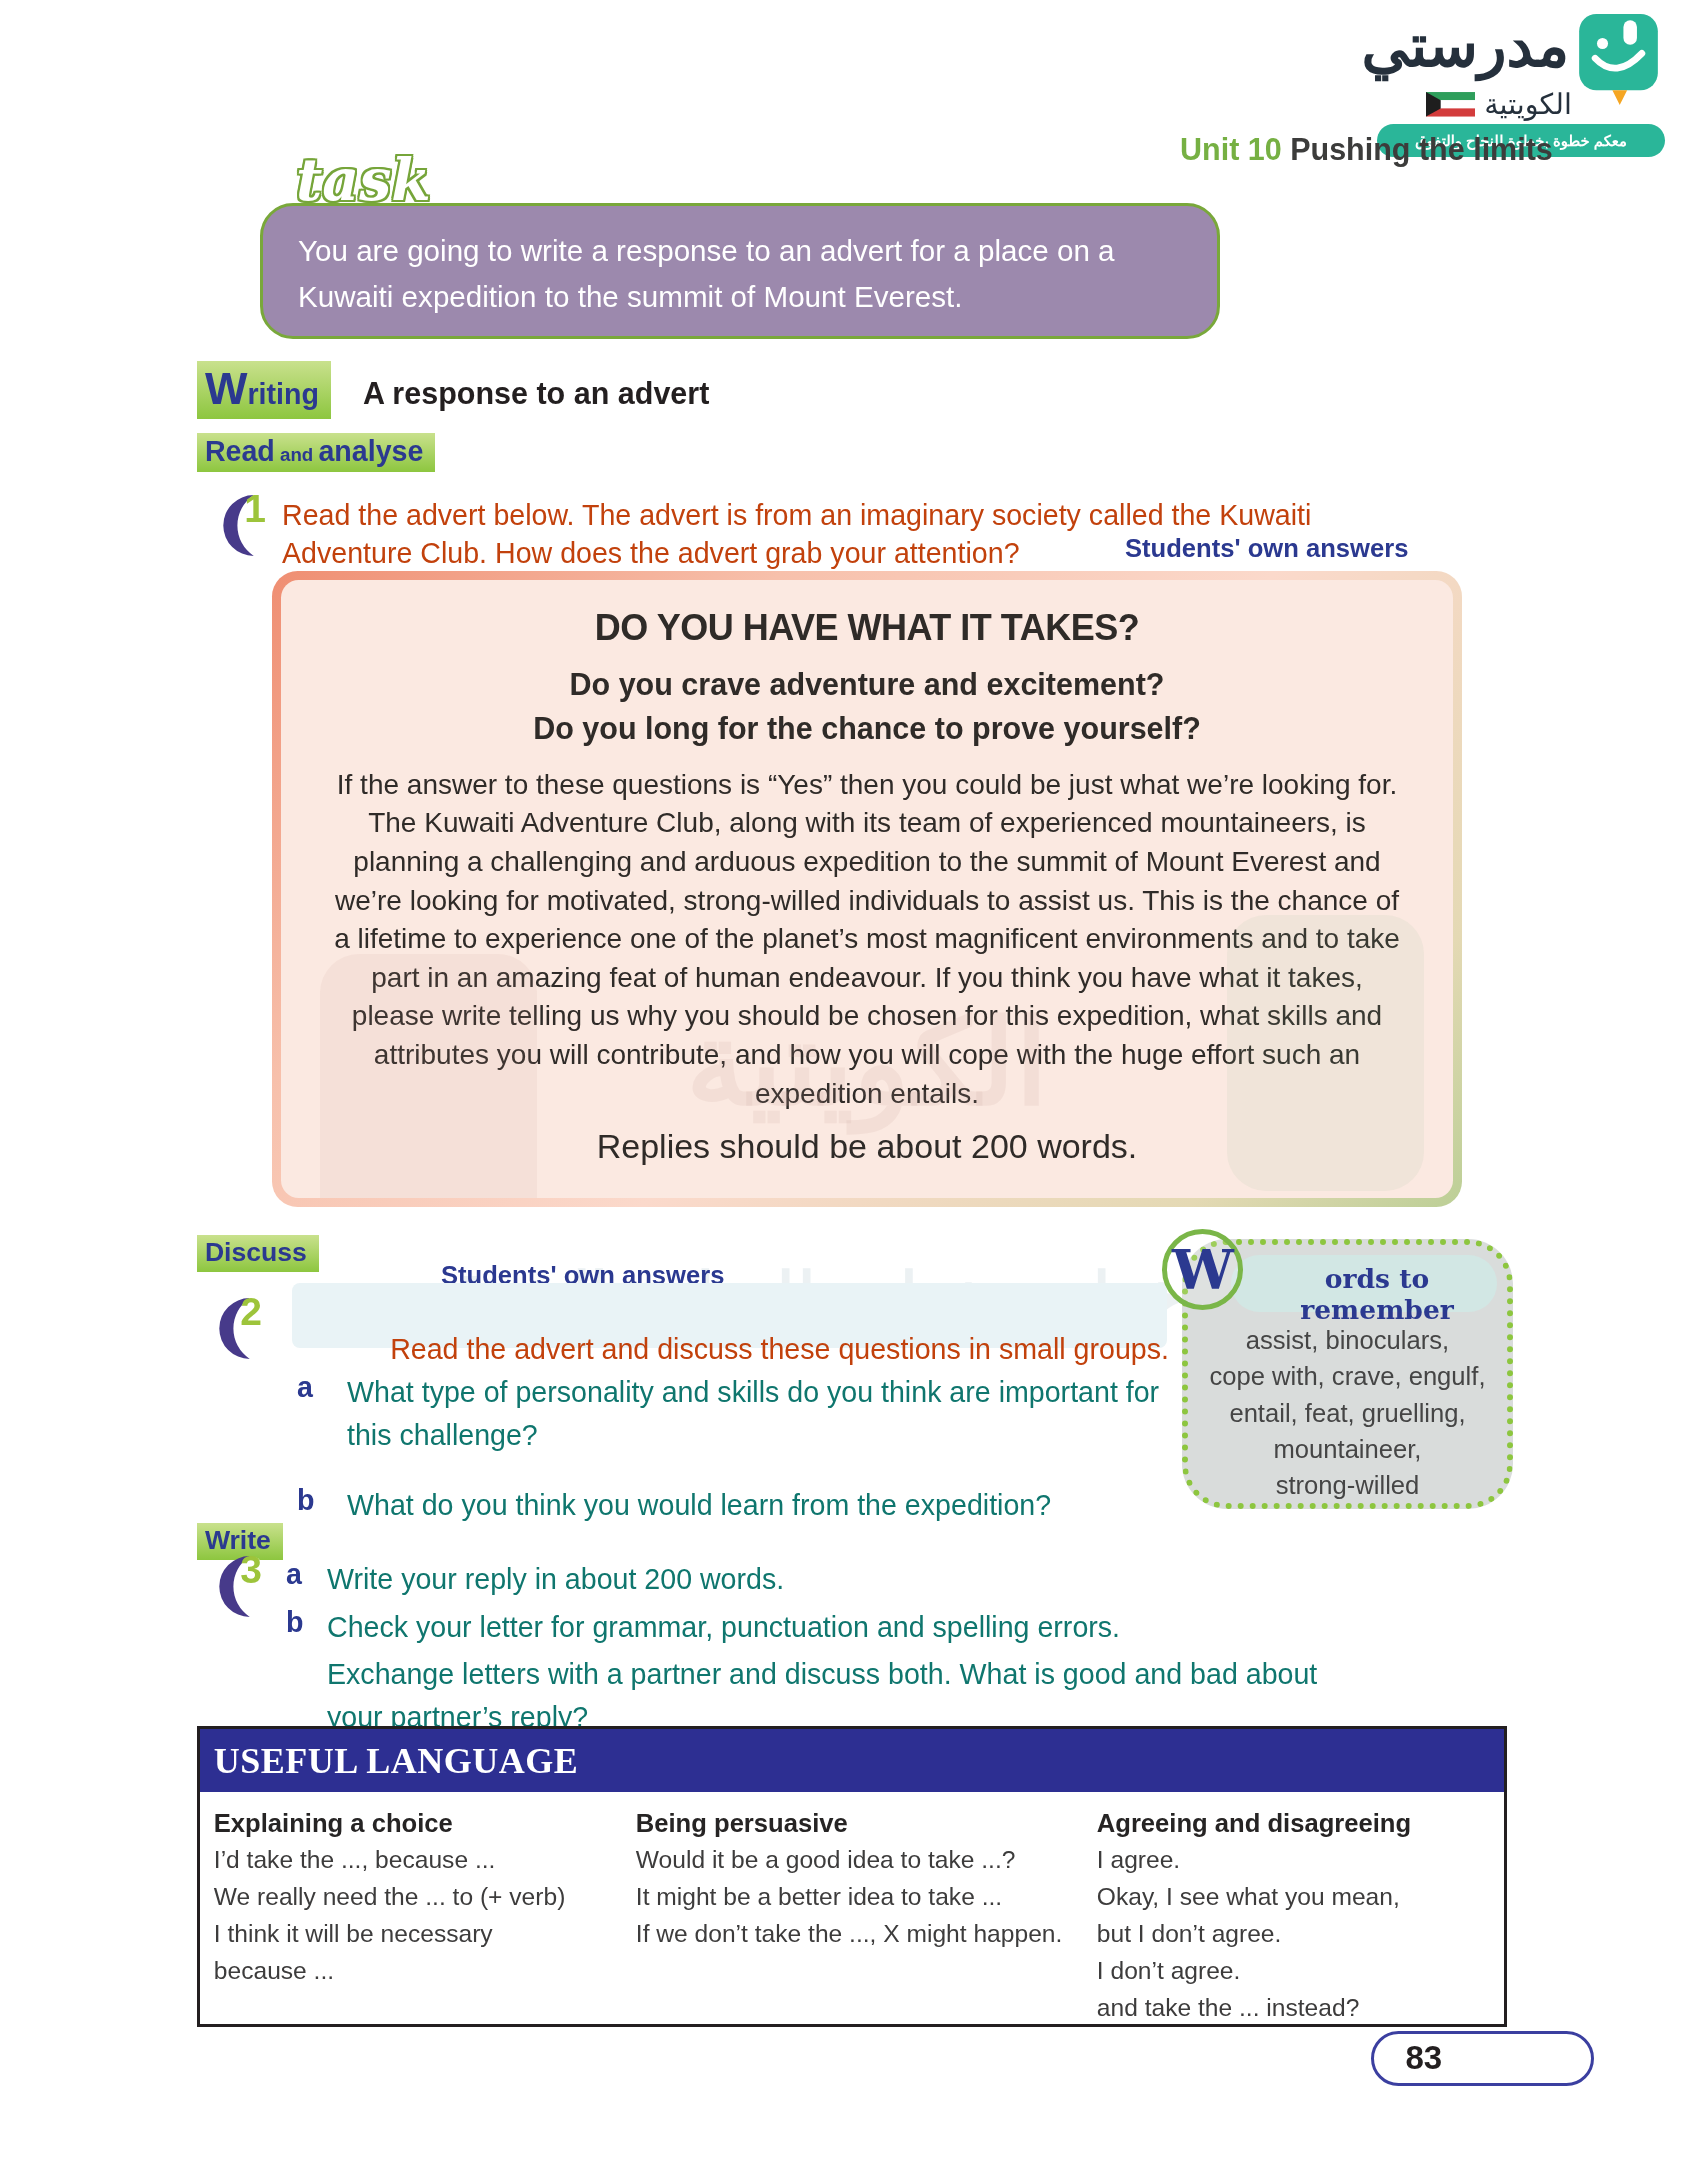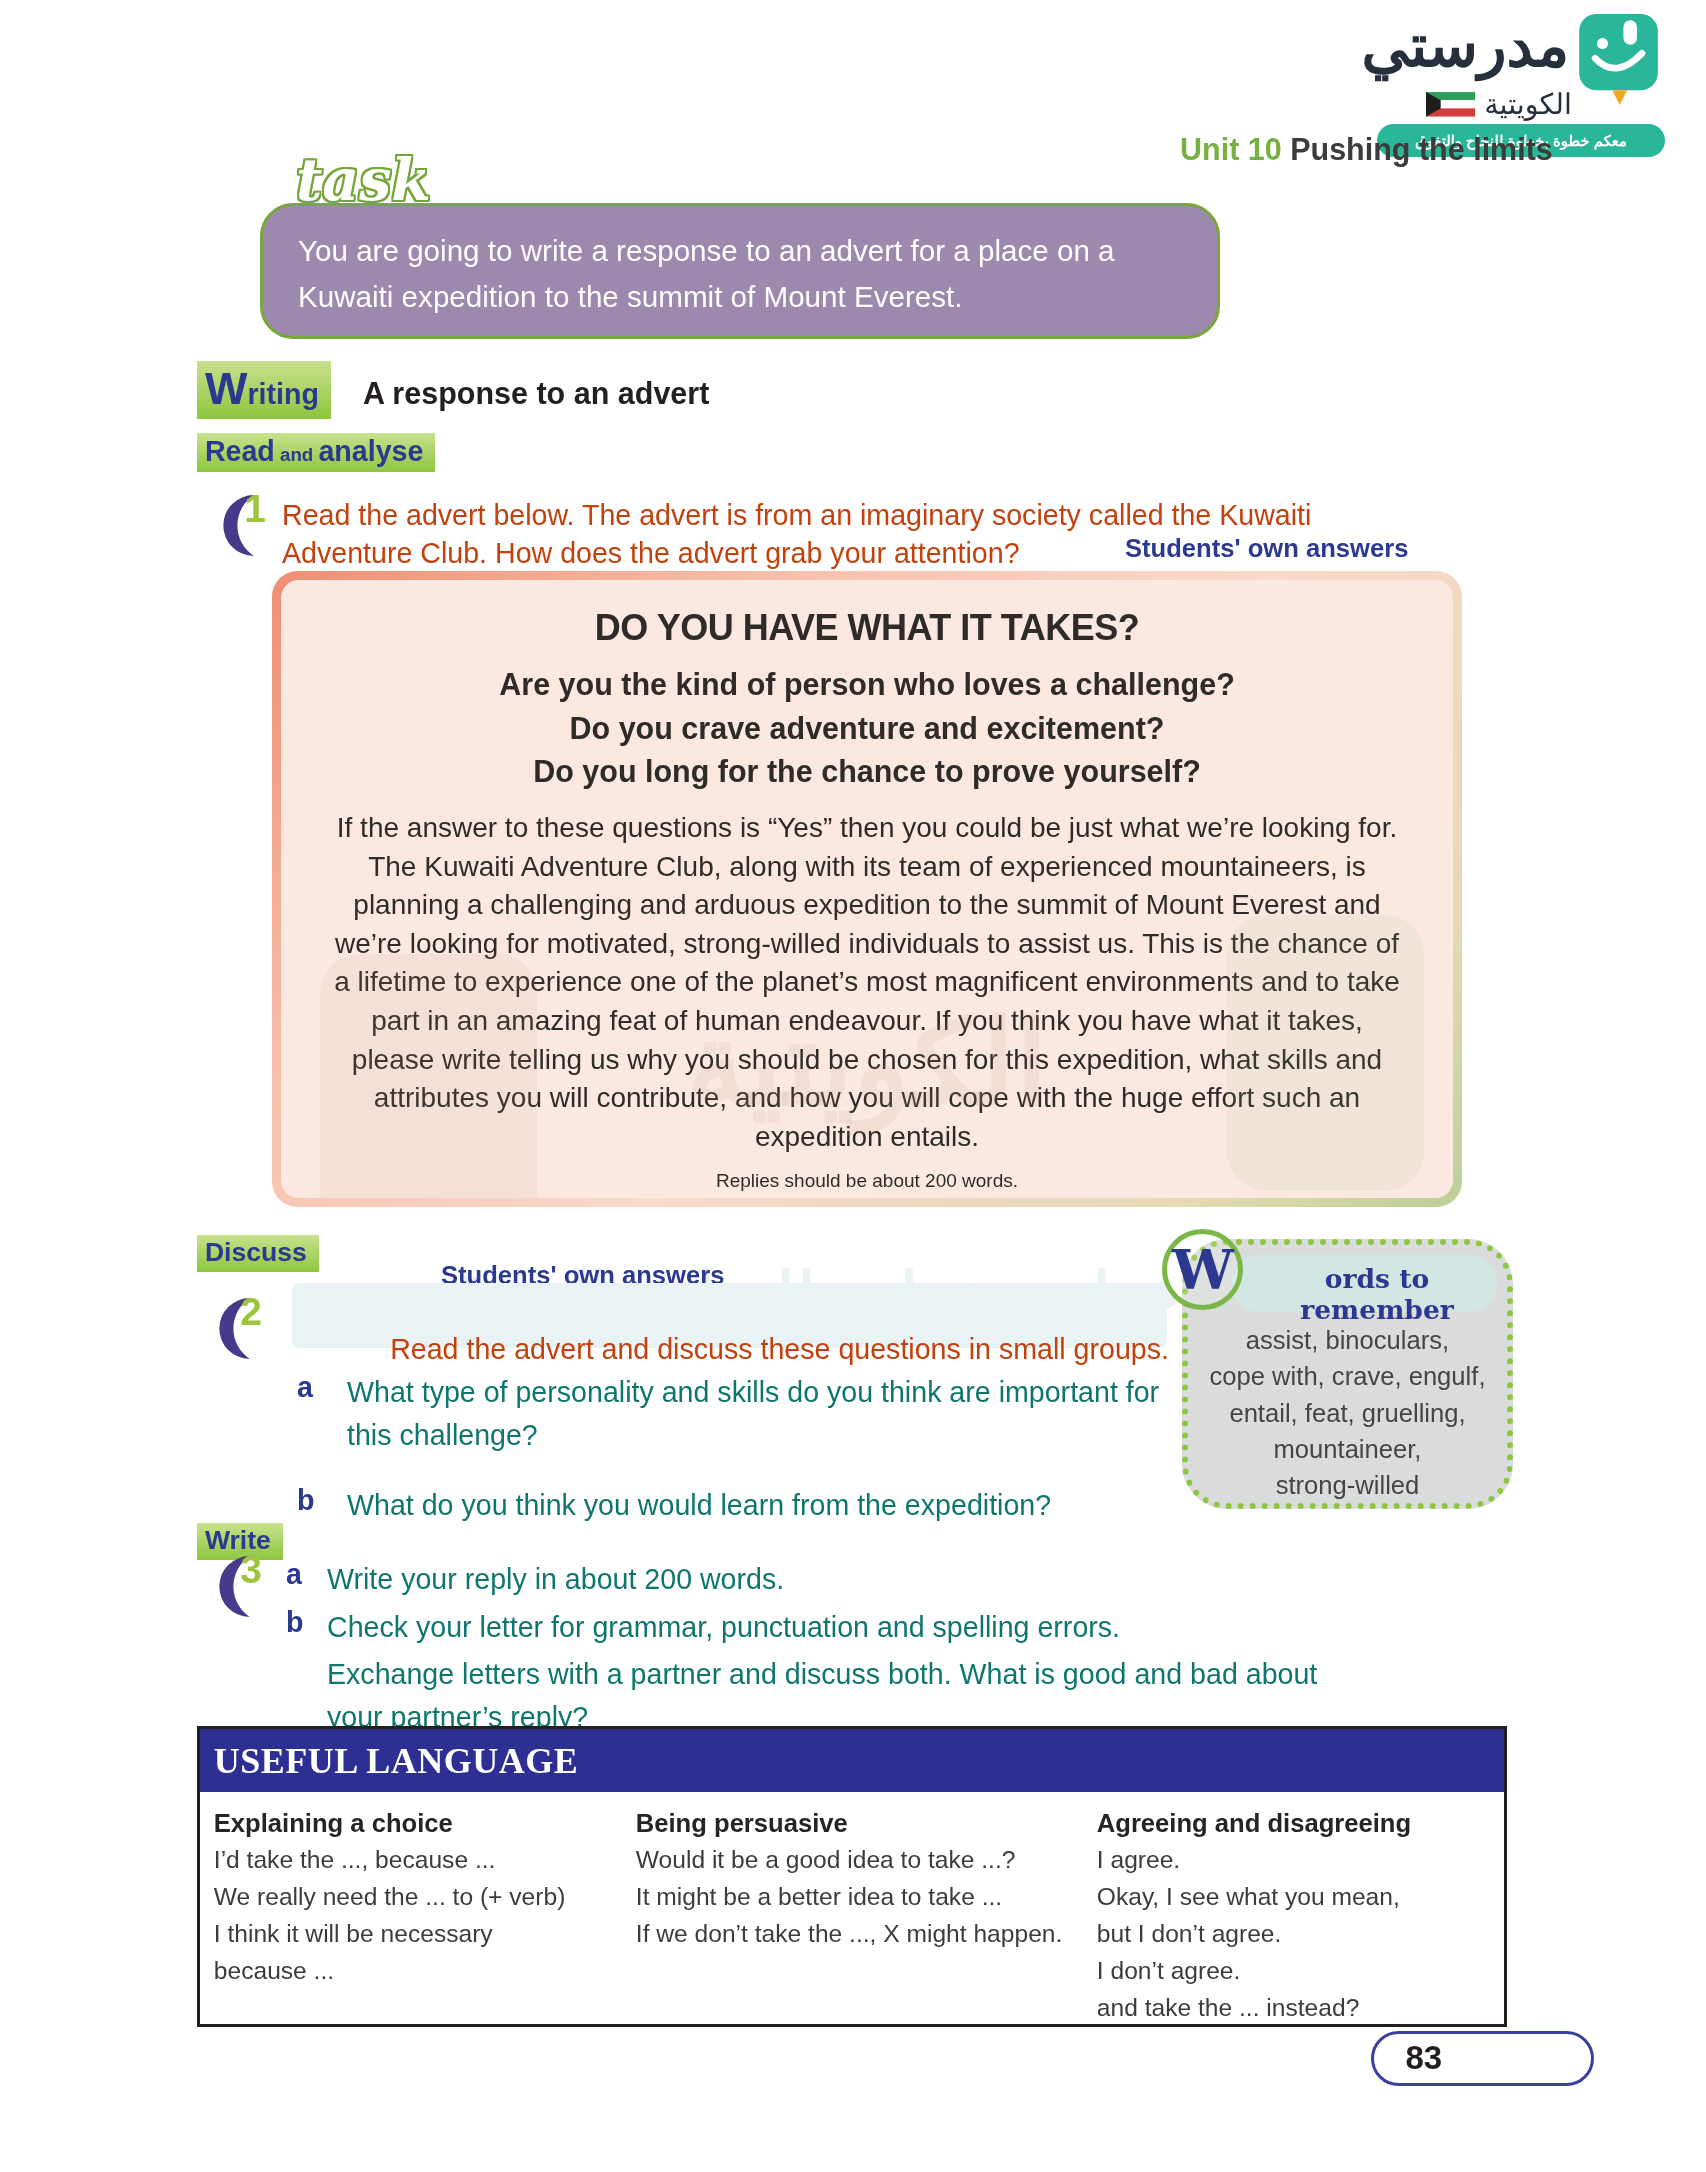--- a/index.html
+++ b/index.html
@@ -62,21 +62,21 @@
   .sub-letter { position:absolute; font-size:28.6px; font-weight:bold; color:#2b3990; }
   
   .advert { position:absolute; top:571px; left:272px; width:1190px; height:636px;
     border-radius:25.6px; padding:8.9px;
     background:linear-gradient(135deg,#ef8e72 0%,#f7c0ab 28%,#fbd9cb 55%,#e4d9b4 85%,#bccf96 100%); }
   .advert-inner { position:relative; width:100%; height:100%; background:#fbe9e1;
     border-radius:17.7px; text-align:center; color:#2f2b28; padding:19.7px 47px 7.9px; overflow:hidden; }
   .advert-title { font-size:36px; font-weight:bold; letter-spacing:-0.5px; margin-top:7.9px; }
   .advert-q { font-size:30.5px; font-weight:bold; line-height:1.42; margin-top:13.8px; }
   .advert-body { font-size:28px; line-height:1.38; margin-top:15.8px; }
-  .advert-note { font-size:19px; margin-top:13.8px; }
+  .advert-note { font-size:34px; margin-top:13.8px; }
   .advert-wm { position:absolute; left:0; right:0; top:414px; font-size:118px; font-weight:bold;
     color:rgba(190,150,140,0.12); direction:rtl; pointer-events:none; }
   .advert-blob1 { position:absolute; left:39px; top:374px; width:217px; height:296px;
     background:rgba(200,150,140,0.10); border-radius:39px; }
   .advert-blob2 { position:absolute; right:29.6px; top:335px; width:197px; height:276px;
     background:rgba(150,190,150,0.10); border-radius:39px; }
   
   .wm-band { position:absolute; top:1259px; left:276px; width:906px; font-size:63px; font-weight:bold;
     color:rgba(170,190,200,0.22); direction:rtl; white-space:nowrap; overflow:hidden; pointer-events:none; }
   
@@ -153,21 +153,20 @@
   <div class="ex-text ex1-text">Read the advert below. The advert is from an imaginary society called the Kuwaiti Adventure Club. How does the advert grab your attention?</div>
   <div class="answer-note note1">Students' own answers</div>
 
   <div class="advert">
     <div class="advert-inner">
       <div class="advert-blob1"></div>
       <div class="advert-blob2"></div>
       <div class="advert-wm">الكويتية</div>
       <div class="advert-title">DO YOU HAVE WHAT IT TAKES?</div>
       <div class="advert-q">
-        <div>Are you the kind of person who loves a challenge?</div>
         <div>Do you crave adventure and excitement?</div>
         <div>Do you long for the chance to prove yourself?</div>
       </div>
       <div class="advert-body">If the answer to these questions is “Yes” then you could be just what we’re looking for. The Kuwaiti Adventure Club, along with its team of experienced mountaineers, is planning a challenging and arduous expedition to the summit of Mount Everest and we’re looking for motivated, strong-willed individuals to assist us. This is the chance of a lifetime to experience one of the planet’s most magnificent environments and to take part in an amazing feat of human endeavour. If you think you have what it takes, please write telling us why you should be chosen for this expedition, what skills and attributes you will contribute, and how you will cope with the huge effort such an expedition entails.</div>
       <div class="advert-note">Replies should be about 200 words.</div>
 
     </div>
   </div>
 
   <div class="wm-band">خطوة بخطوة للنجاح والتفوق</div>

